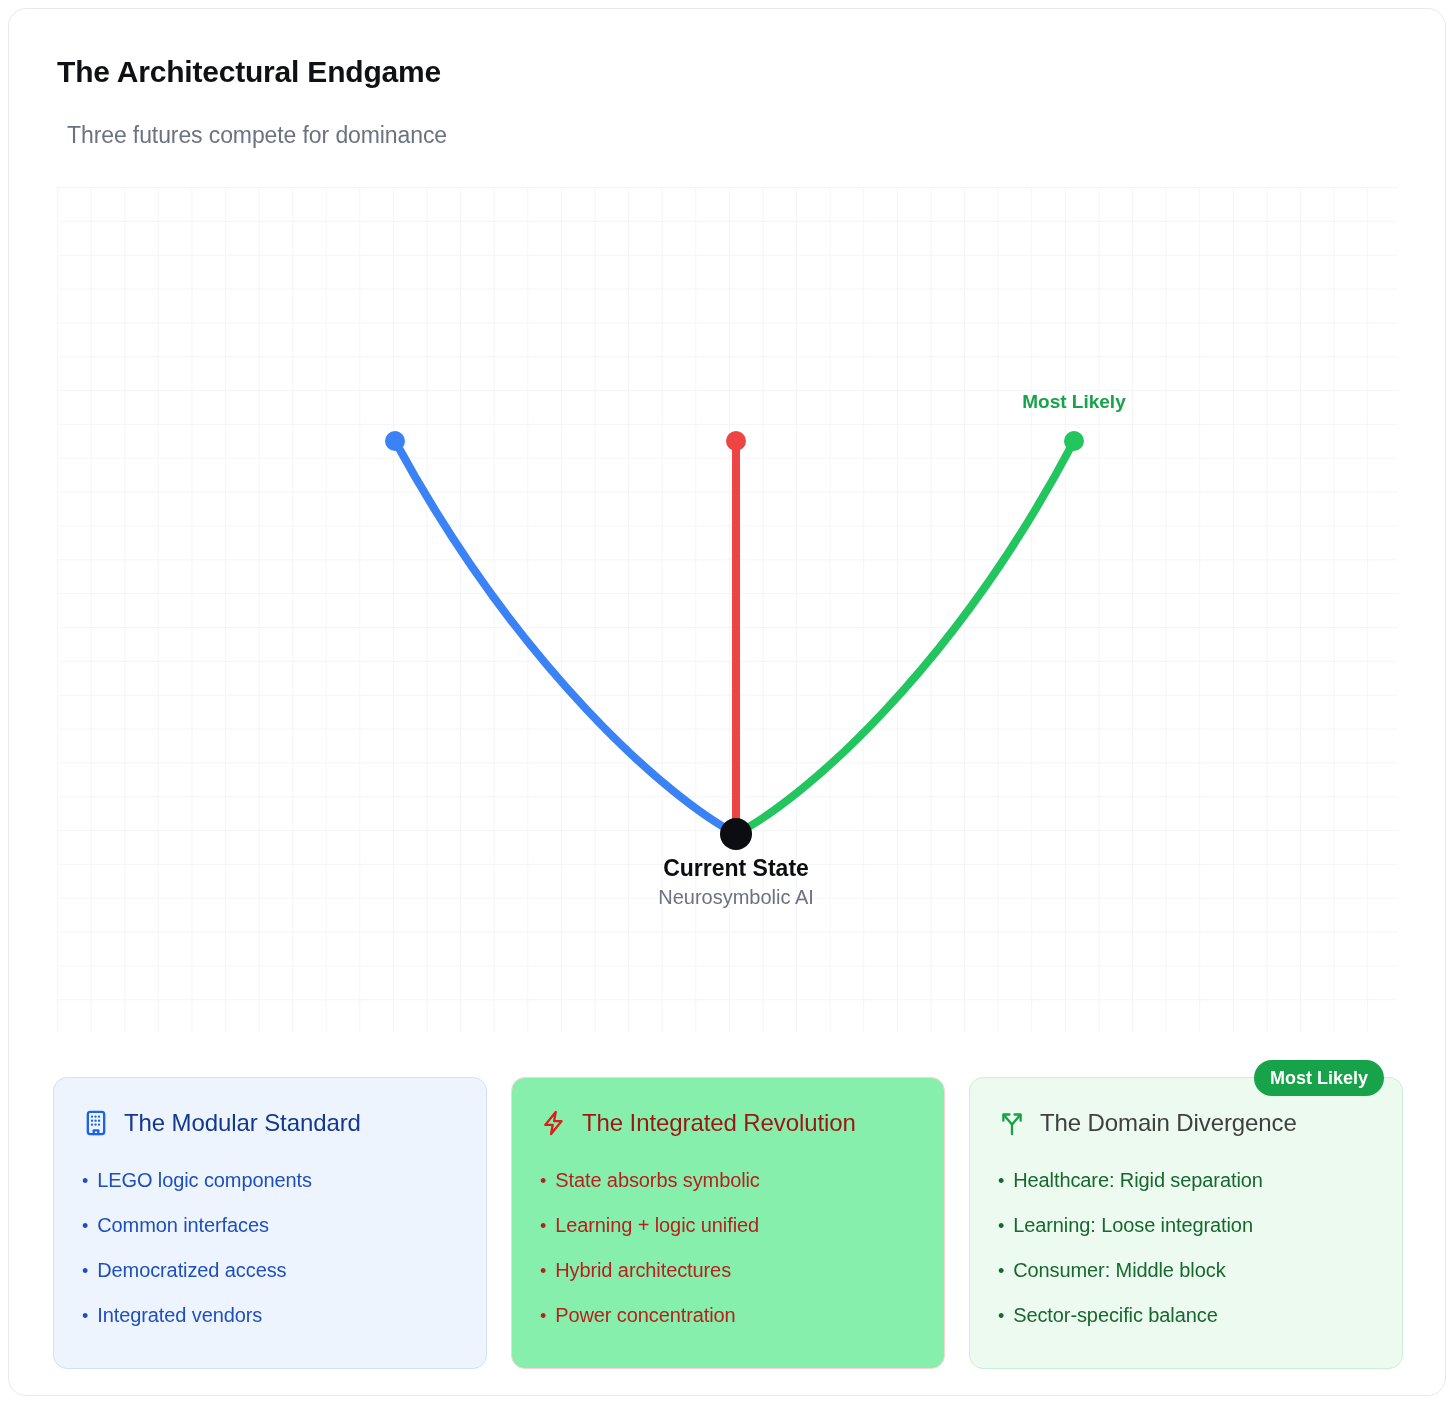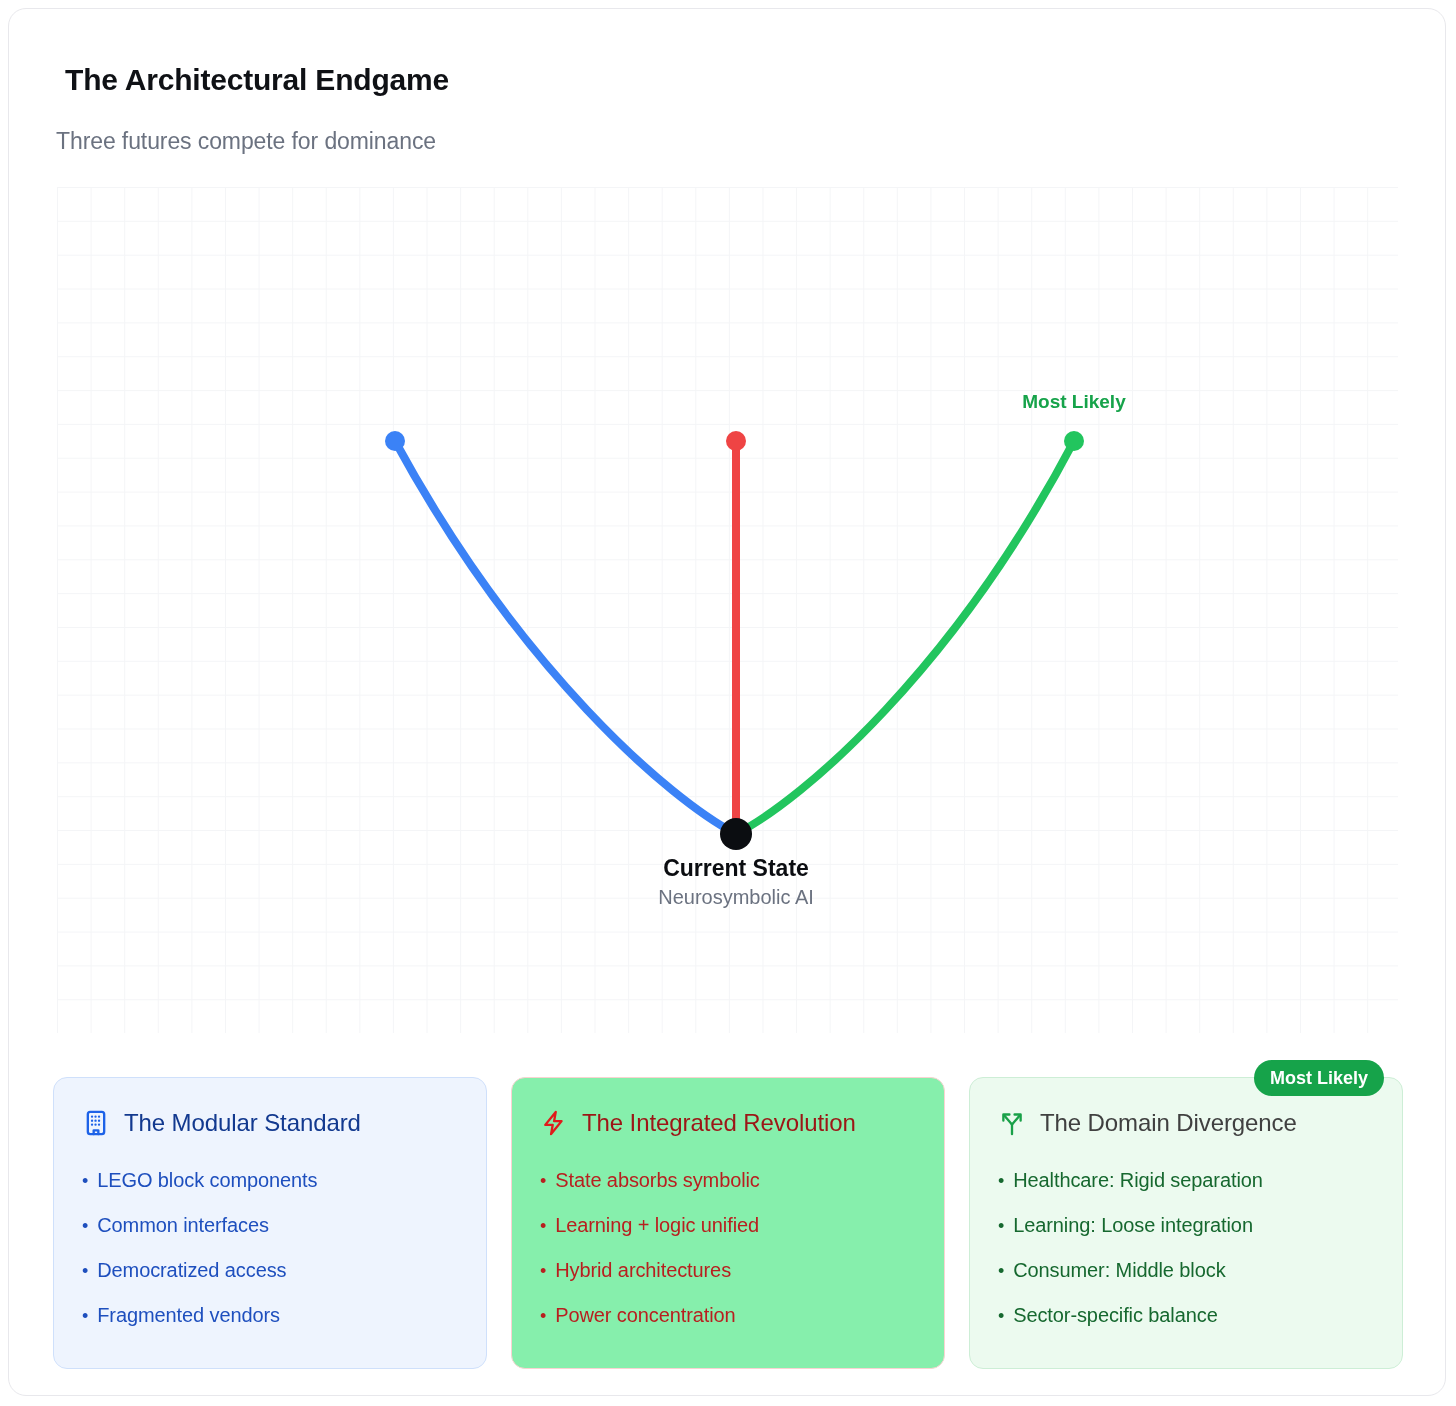--- a/index.html
+++ b/index.html
@@ -29,29 +29,29 @@
   }
 
   
   .header {
     position: absolute;
     left: 44px;
     top: 40px;
     width: 1200px;
   }
   .page-title {
-    margin: 12px;
+    margin: 4px;
     font-size: 30px;
     line-height: 38px;
     font-weight: bold;
     color: #0f1115;
     letter-spacing: -0.2px;
   }
   .page-subtitle {
-    margin: 3px;
+    margin: 14px;
     padding-top: 16px;
     font-size: 23px;
     line-height: 28px;
     font-weight: normal;
     color: #6b7280;
     letter-spacing: -0.1px;
   }
 
   
   .plot-wrap {
@@ -253,33 +253,33 @@
           <path d="M10 21.5v-3.2h4v3.2"></path>
           <path d="M8.6 6.6h.01M11.6 6.6h.01M14.6 6.6h.01"></path>
           <path d="M8.6 10h.01M11.6 10h.01M14.6 10h.01"></path>
           <path d="M8.6 13.4h.01M11.6 13.4h.01M14.6 13.4h.01"></path>
         </svg>
         <span class="card-title">The Modular Standard</span>
       </div>
       <ul class="bullet-list">
         <li class="bullet-item">
           <span class="bullet-dot">•</span>
-          <span>LEGO block components</span>
+          <span>LEGO logic components</span>
         </li>
         <li class="bullet-item">
           <span class="bullet-dot">•</span>
           <span>Common interfaces</span>
         </li>
         <li class="bullet-item">
           <span class="bullet-dot">•</span>
           <span>Democratized access</span>
         </li>
         <li class="bullet-item">
           <span class="bullet-dot">•</span>
-          <span>Fragmented vendors</span>
+          <span>Integrated vendors</span>
         </li>
       </ul>
     </div>
 
     <div class="scenario-card card-red">
       <div class="card-head">
         <svg class="card-icon" viewBox="0 0 24 24" fill="none" stroke="#e01b1b" stroke-width="2" stroke-linecap="round" stroke-linejoin="round">
           <path d="M13.5 2.5 4.5 13.6h6.4l-1.4 7.9 9-11.1h-6.4z"></path>
         </svg>
         <span class="card-title">The Integrated Revolution</span>

